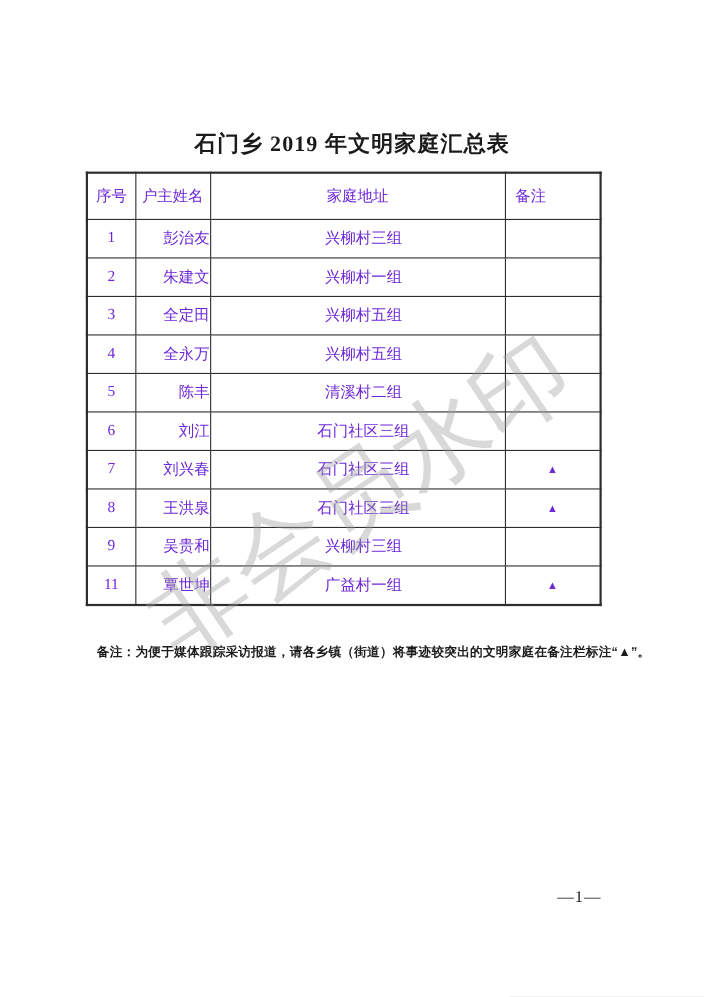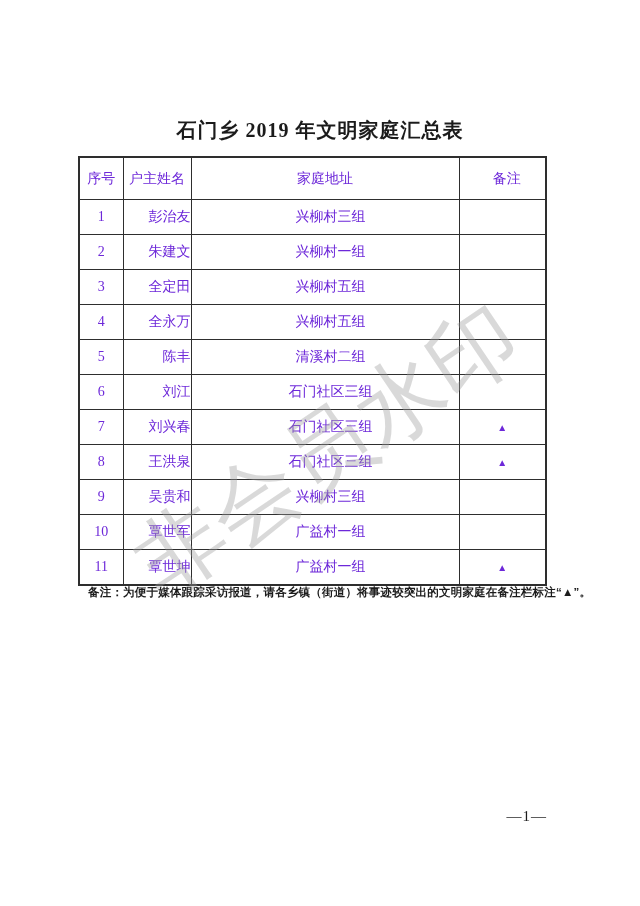--- a/index.html
+++ b/index.html
@@ -46,21 +46,21 @@
     overflow: hidden;
     white-space: nowrap;
   }
   table.summary-table th { height: 41px; }
   table.summary-table td { height: 34px; }
   .cell-no      { text-align: center; }
   .cell-name    { text-align: right; }
   .cell-address { text-align: center; padding-left: 11px !important; }
   .cell-remark  { text-align: center; font-size: 10px !important; }
   th.head-no, th.head-name, th.head-address { text-align: center; }
-  th.head-remark { text-align: center; padding-left: 9px !important; }
+  th.head-remark { text-align: left; padding-left: 9px !important; }
   .watermark {
     position: absolute;
     left: 102px;
     top: 402px;
     width: 450px;
     height: 96px;
     line-height: 96px;
     text-align: center;
     font-size: 88px;
     font-family: "Liberation Sans", sans-serif;
@@ -167,26 +167,20 @@
           <td class="cell-address">石门社区三组</td>
           <td class="cell-remark">▲</td>
         </tr>
         <tr>
           <td class="cell-no">9</td>
           <td class="cell-name">吴贵和</td>
           <td class="cell-address">兴柳村三组</td>
           <td class="cell-remark"></td>
         </tr>
         <tr>
-          <td class="cell-no">10</td>
-          <td class="cell-name">覃世军</td>
-          <td class="cell-address">广益村一组</td>
-          <td class="cell-remark"></td>
-        </tr>
-        <tr>
           <td class="cell-no">11</td>
           <td class="cell-name">覃世坤</td>
           <td class="cell-address">广益村一组</td>
           <td class="cell-remark">▲</td>
         </tr>
       </tbody>
   </table>
 
   <div class="footnote">备注：为便于媒体跟踪采访报道，请各乡镇（街道）将事迹较突出的文明家庭在备注栏标注“▲”。</div>
 

